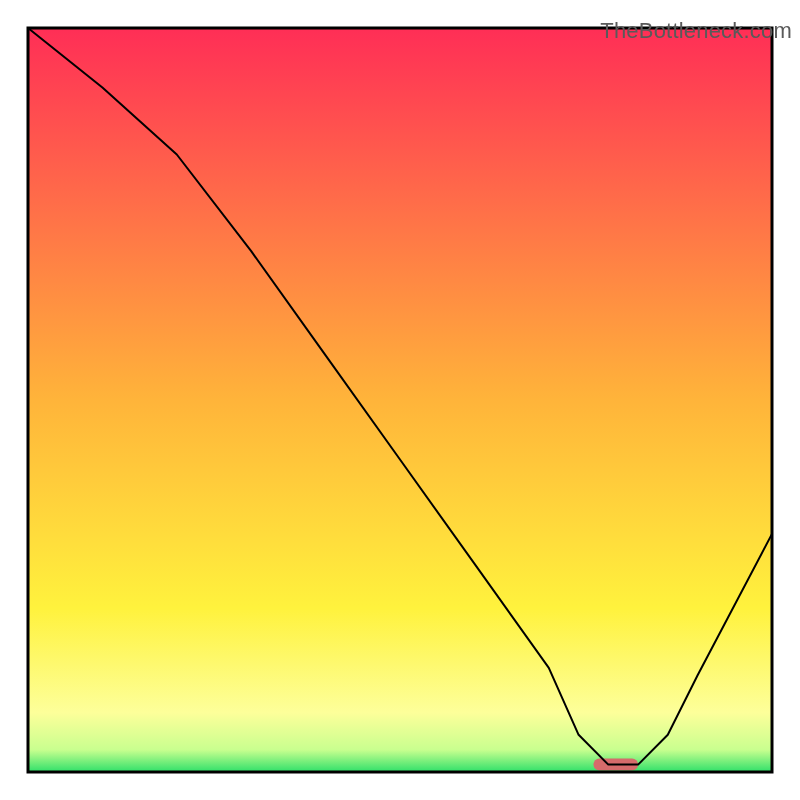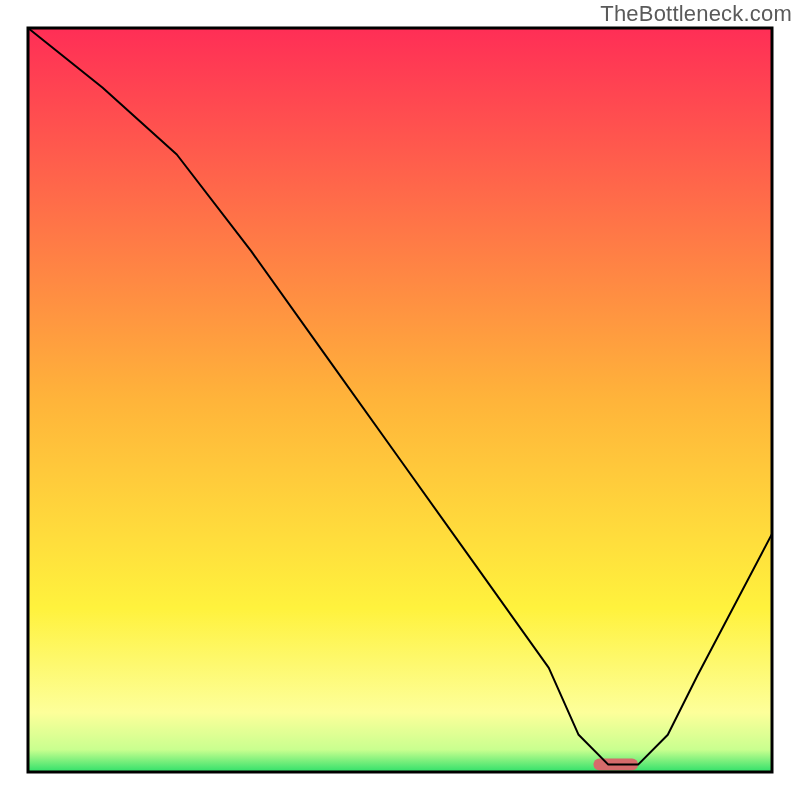--- a/index.html
+++ b/index.html
@@ -10,21 +10,21 @@
     background: #ffffff;
     font-family: Arial, Helvetica, sans-serif;
   }
   .container {
     position: relative;
     width: 800px;
     height: 800px;
   }
   .watermark {
     position: absolute;
-    top: 1px;
+    top: 18px;
     right: 8px;
     font-size: 22px;
     font-weight: 500;
     color: #5a5a5a;
     letter-spacing: 0.2px;
     z-index: 5;
   }
   svg.plot {
     position: absolute;
     top: 0;

